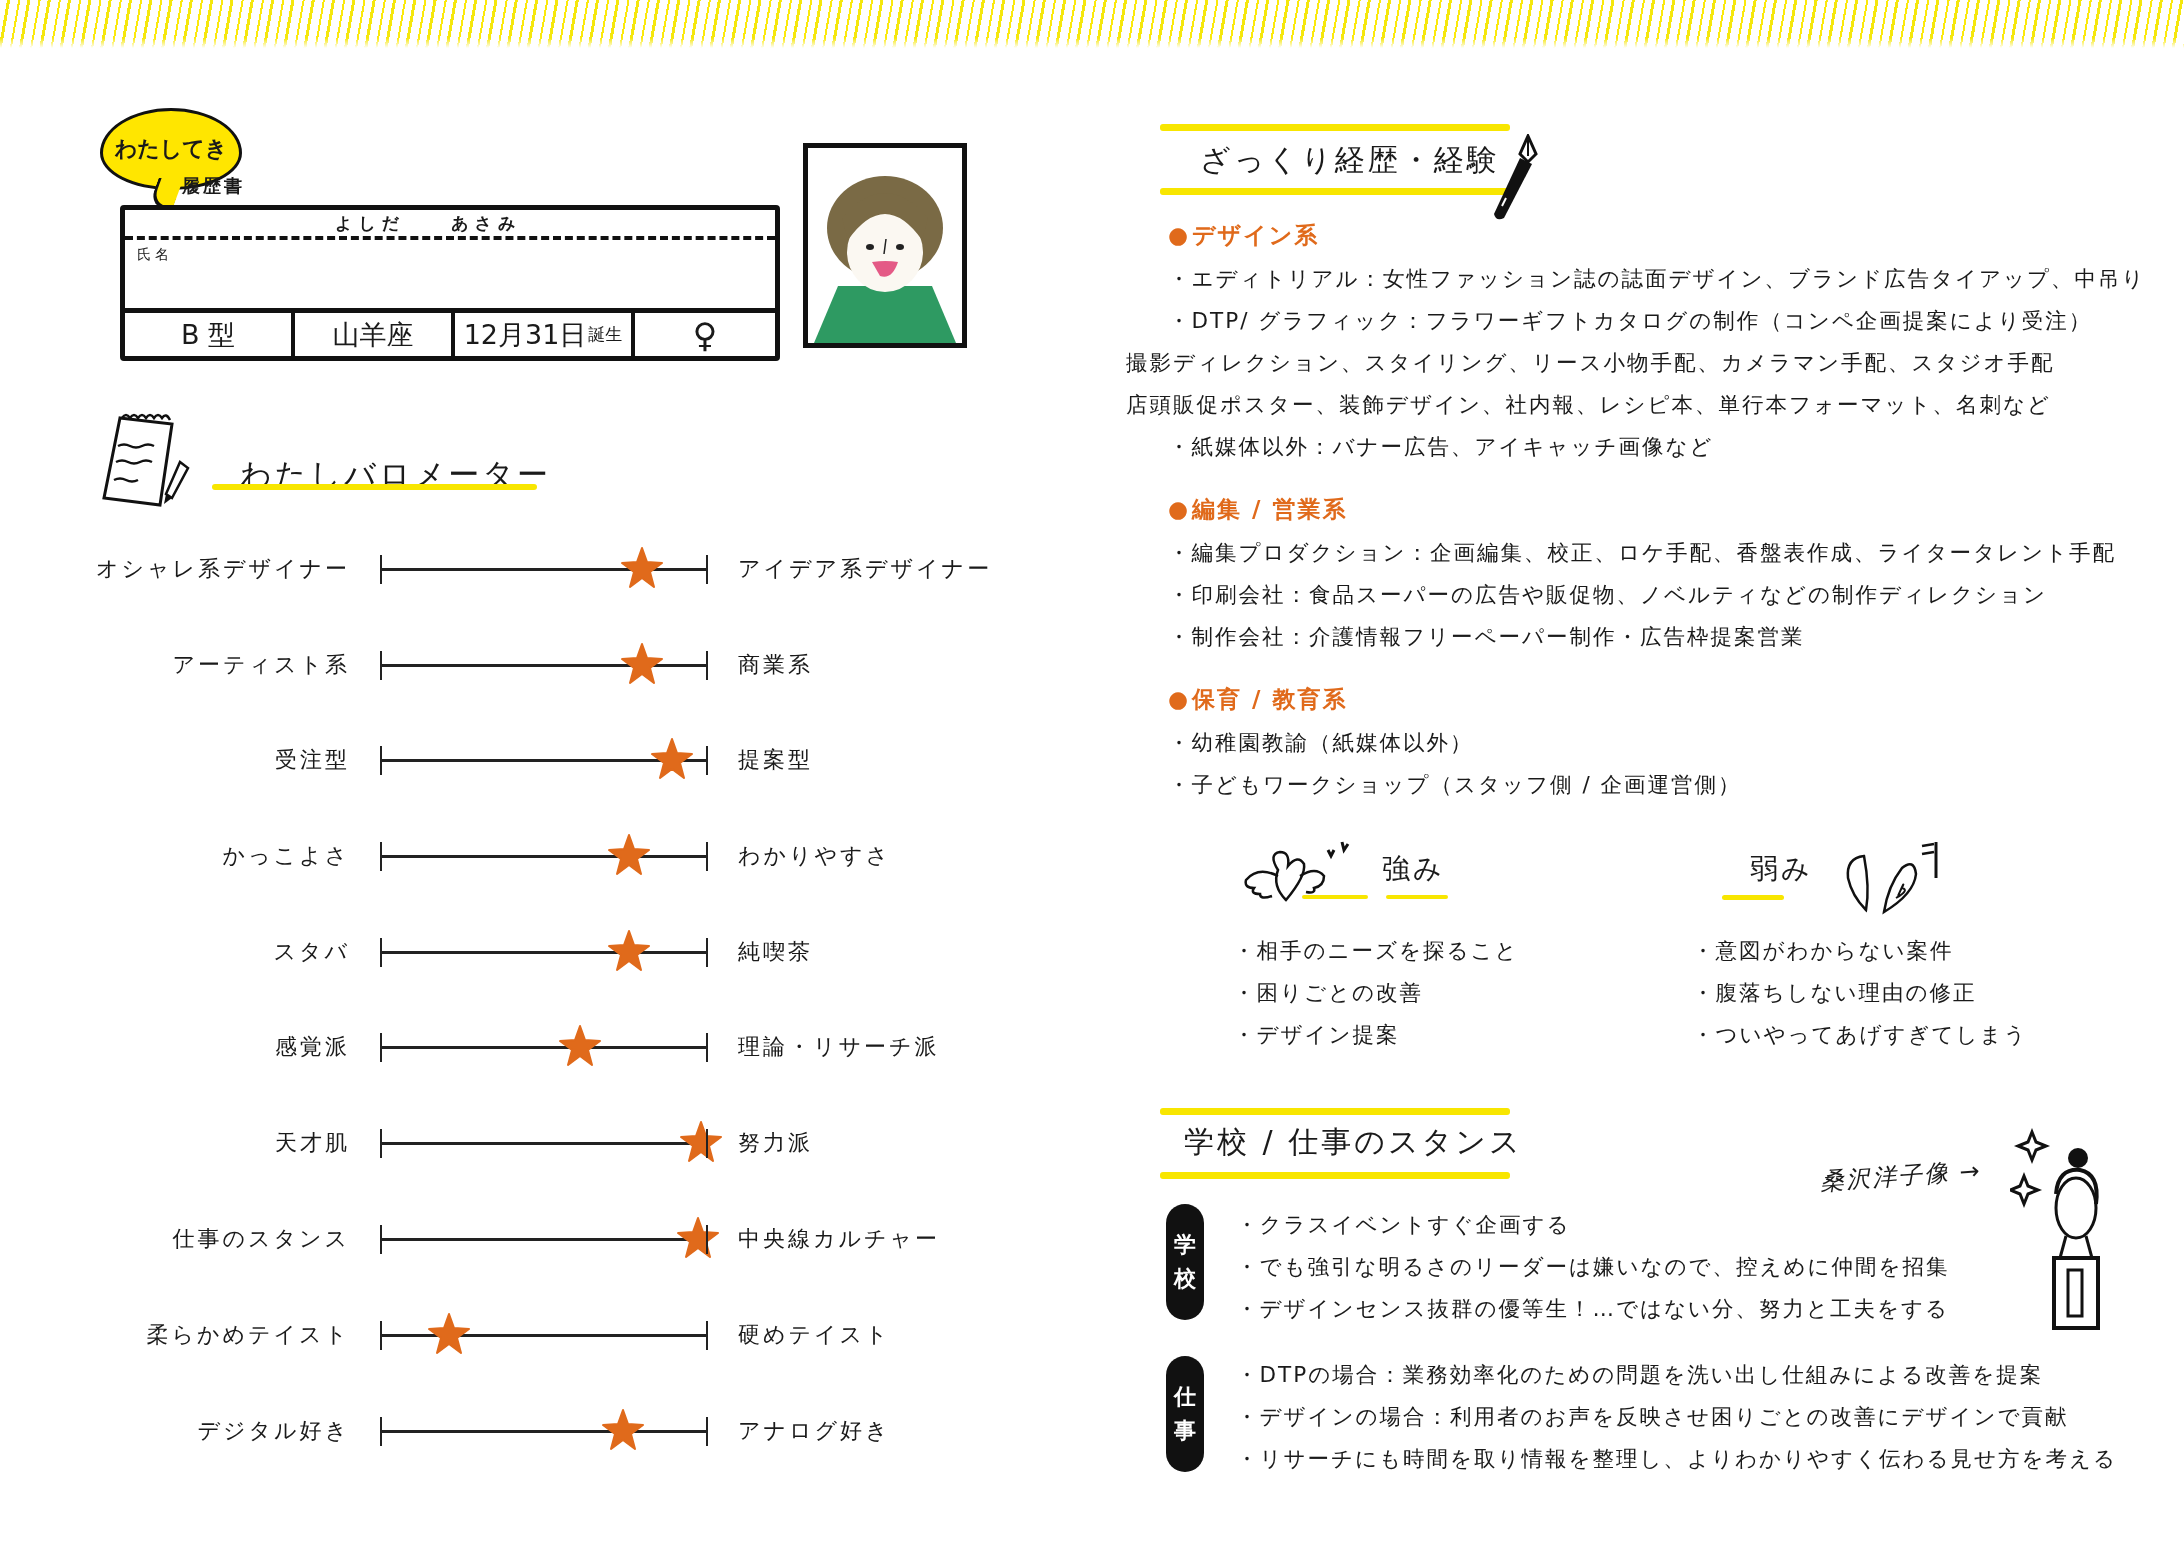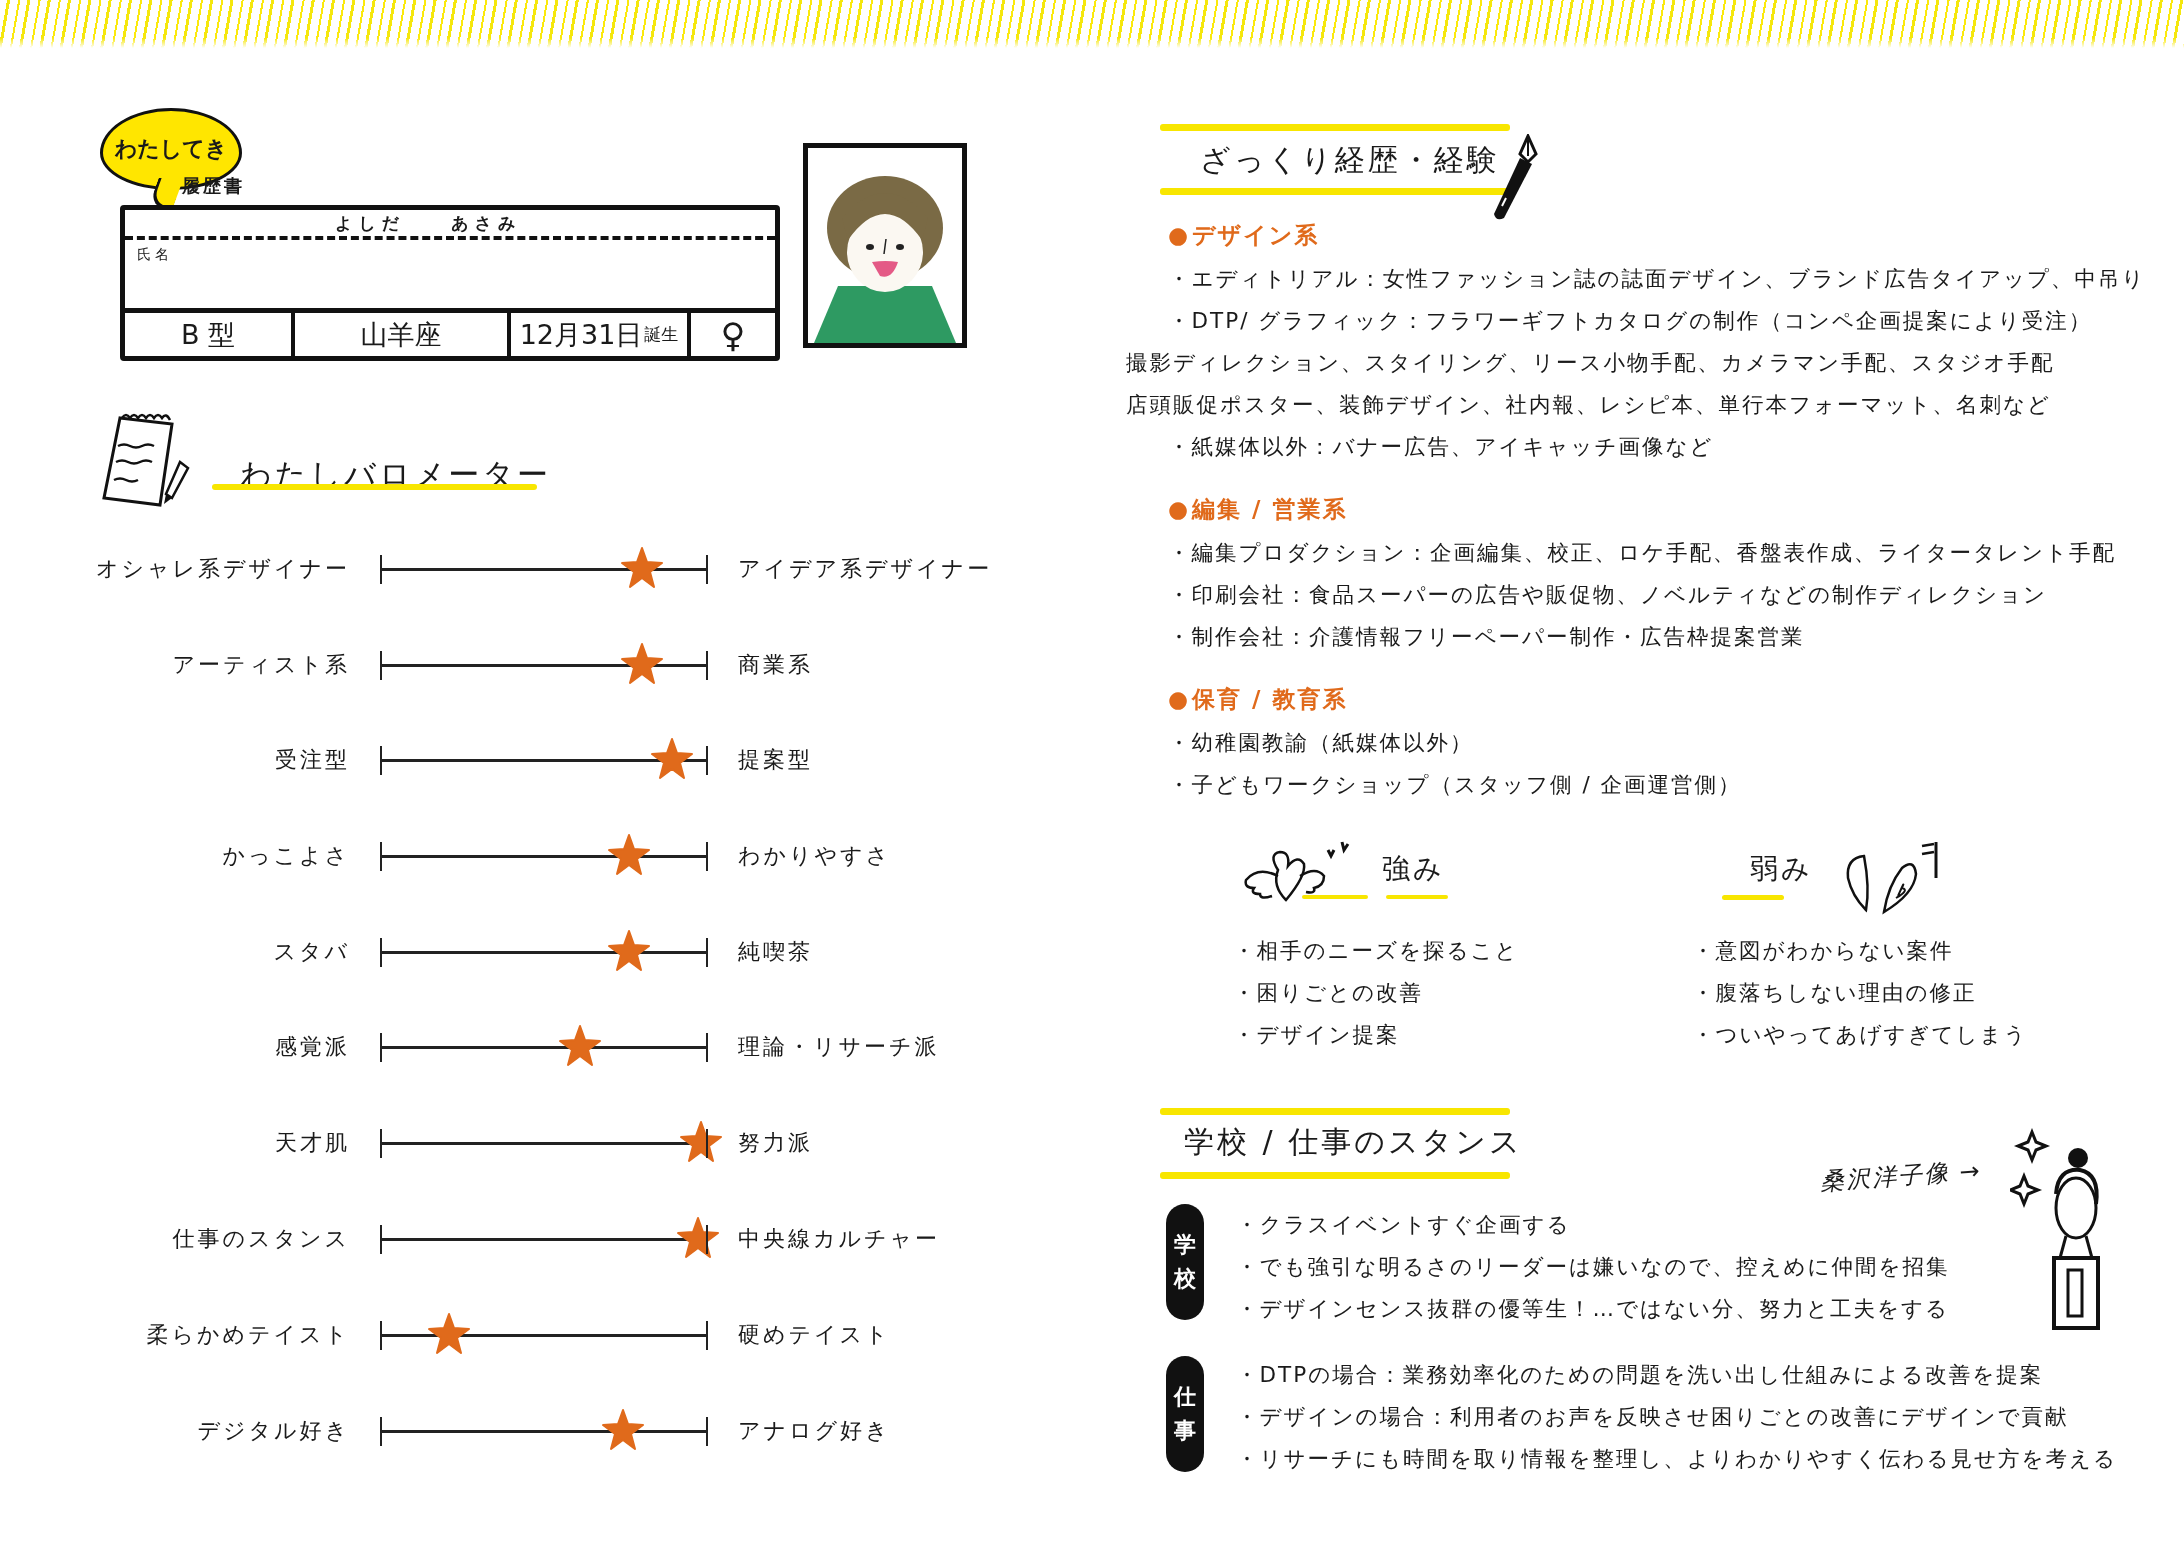--- a/index.html
+++ b/index.html
@@ -68,21 +68,21 @@
 <div class="resume-card">
   <div class="furigana">
     <span>よしだ</span><span>あさみ</span>
   </div>
   <div class="name-dots"></div>
   <div class="name-label">氏名</div>
   <div class="info-row">
     <div class="info-cell" style="width:170px">
         <span>B 型</span>
       </div>
-    <div class="info-cell" style="width:216px">
+    <div class="info-cell" style="width:160px">
         <span>山羊座</span>
       </div>
     <div class="info-cell" style="width:180px">
         <span>12月31日</span>
         <small>誕生</small>
       </div>
     <div class="info-cell" style="flex:1; font-size:34px">
         <span>♀</span>
       </div>
   </div>

